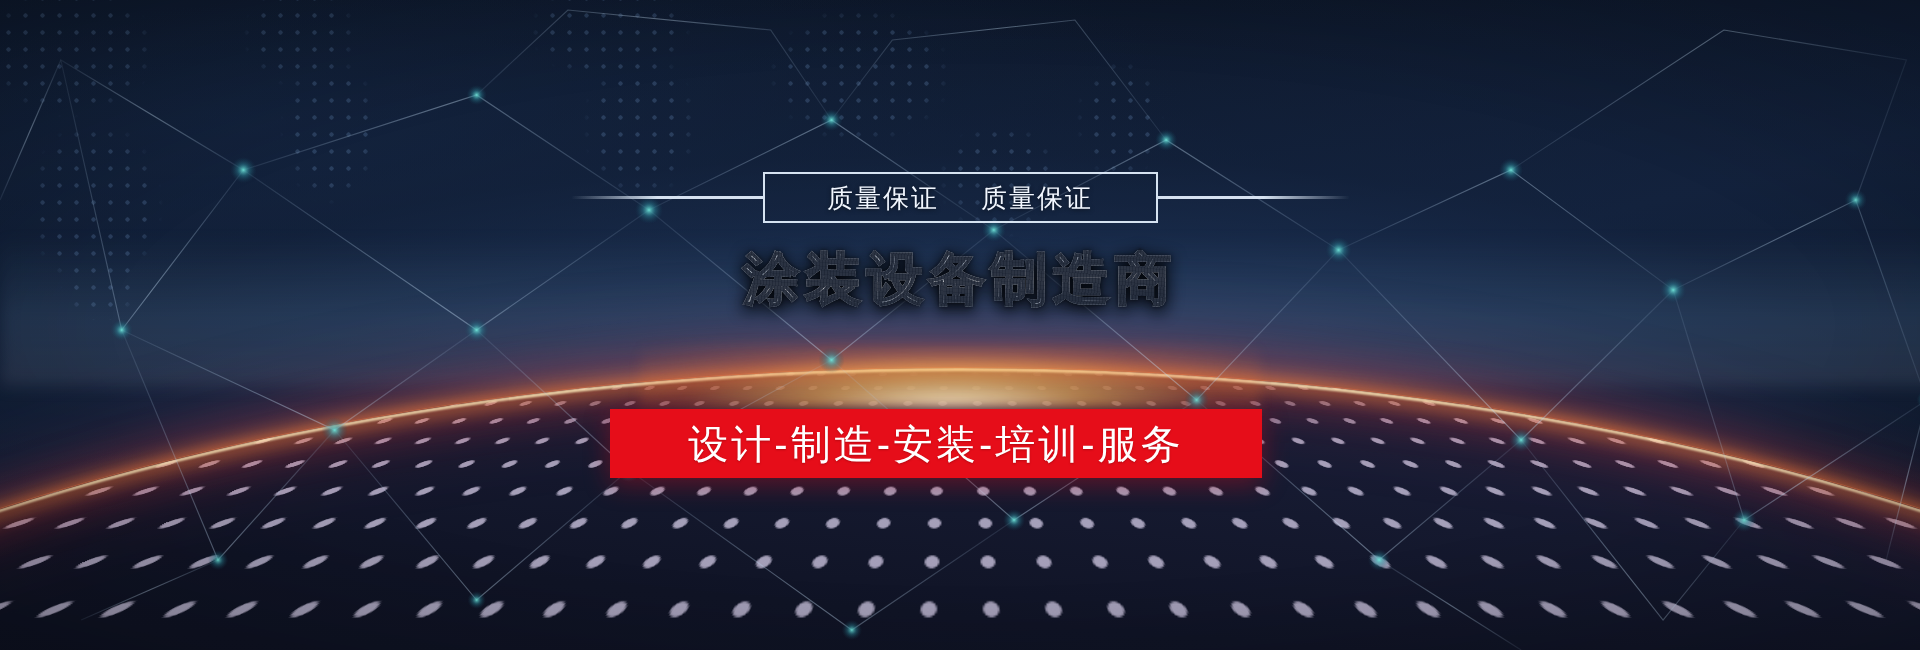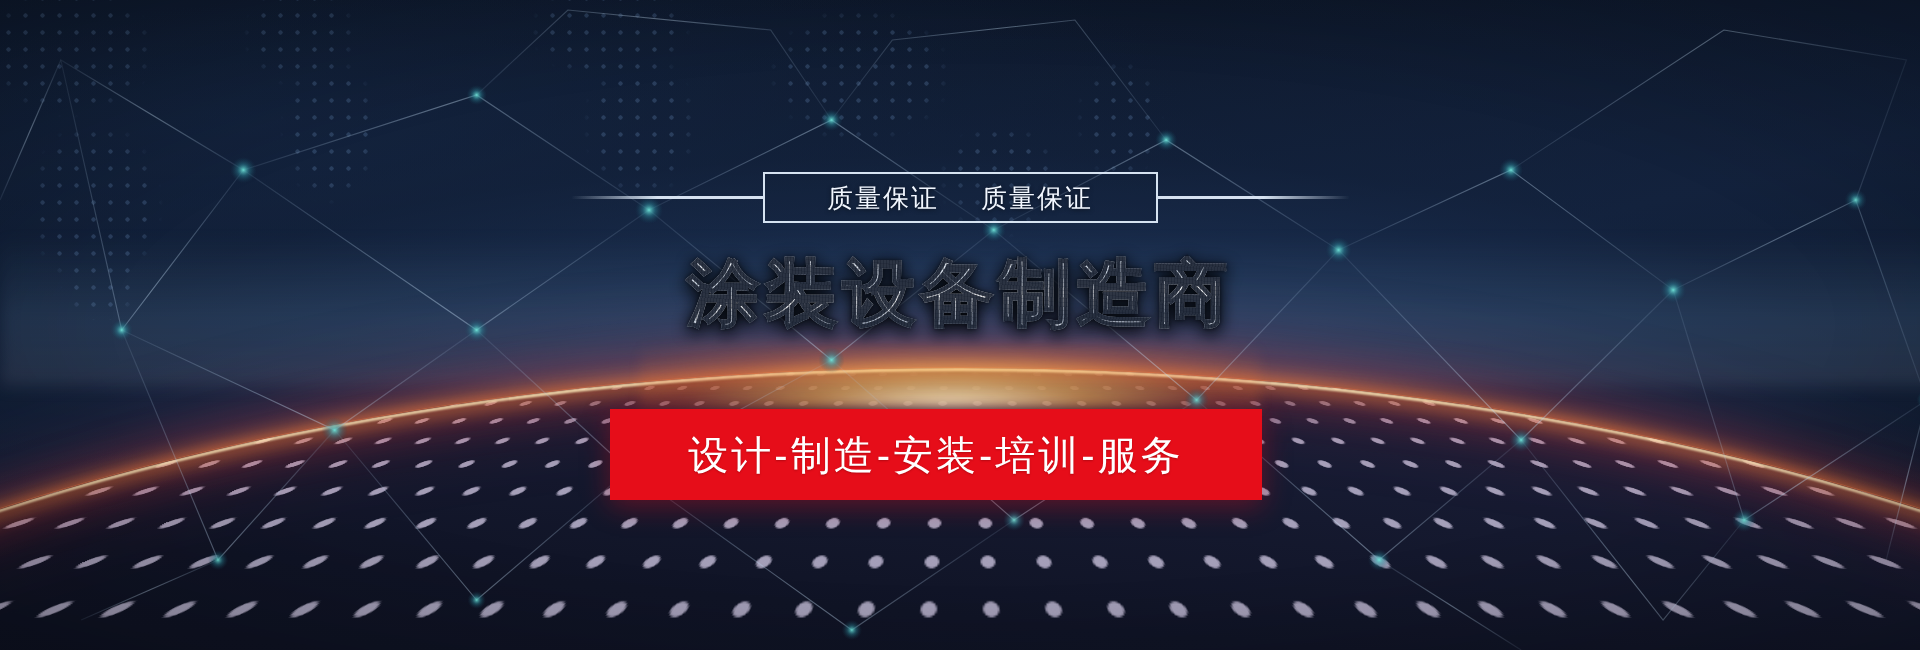--- a/index.html
+++ b/index.html
@@ -150,42 +150,42 @@
   .tagline-text{
     color:#f2f7ff;
     font-size:26px;
     letter-spacing:2px;
     line-height:1;
     text-shadow:0 1px 4px rgba(0,0,0,.55);
     white-space:nowrap;
   }
 
   .headline{
-    position:absolute;left:0;top:256px;width:1920px;
+    position:absolute;left:0;top:250px;width:1920px;
     text-align:center;
-    font-size:72px;
+    font-size:56px;
     font-weight:bold;
     letter-spacing:6px;
     line-height:1.05;
     white-space:nowrap;
     background-image:
       repeating-linear-gradient(96deg, rgba(0,0,0,.30) 0px, rgba(0,0,0,.30) 1px, rgba(255,255,255,0) 1px, rgba(255,255,255,0) 3px),
       repeating-linear-gradient(6deg, rgba(40,50,70,.22) 0px, rgba(40,50,70,.22) 1px, rgba(255,255,255,0) 1px, rgba(255,255,255,0) 4px),
       linear-gradient(178deg,#ffffff 0%,#f2f5fa 18%,#c9d3e0 40%,#ffffff 52%,#aeb9c9 68%,#eef2f8 85%,#d6dde8 100%);
     -webkit-background-clip:text;
     background-clip:text;
     color:transparent;
     -webkit-text-stroke:2px rgba(18,26,42,.88);
     paint-order:stroke fill;
     filter:drop-shadow(0 4px 8px rgba(0,0,0,.75)) drop-shadow(0 0 2px rgba(10,16,28,.9));
   }
 
   .cta{
     position:absolute;left:610px;top:409px;
-    width:652px;height:91px;
+    width:652px;height:69px;
     background:#e60d19;
     display:flex;align-items:center;justify-content:center;
     box-shadow:0 6px 26px rgba(200,15,30,.42);
   }
   .cta-text{
     color:#ffffff;
     font-size:40px;
     letter-spacing:3px;
     line-height:1;
     white-space:nowrap;

